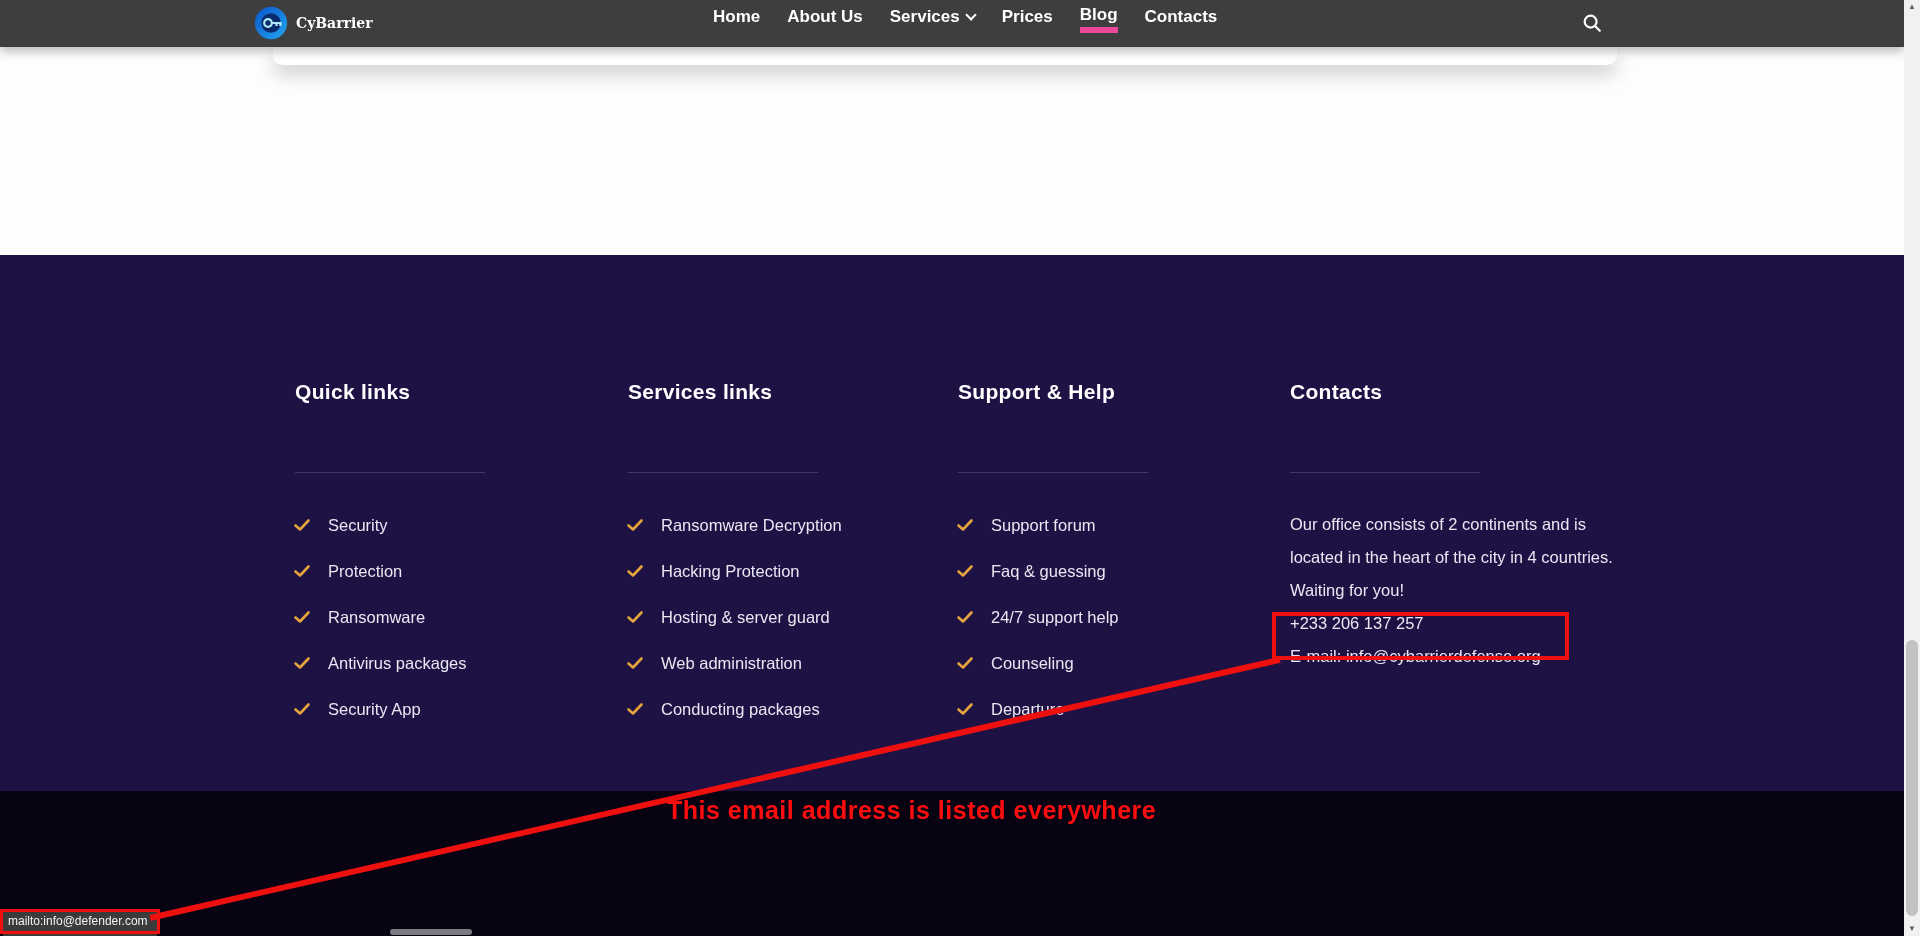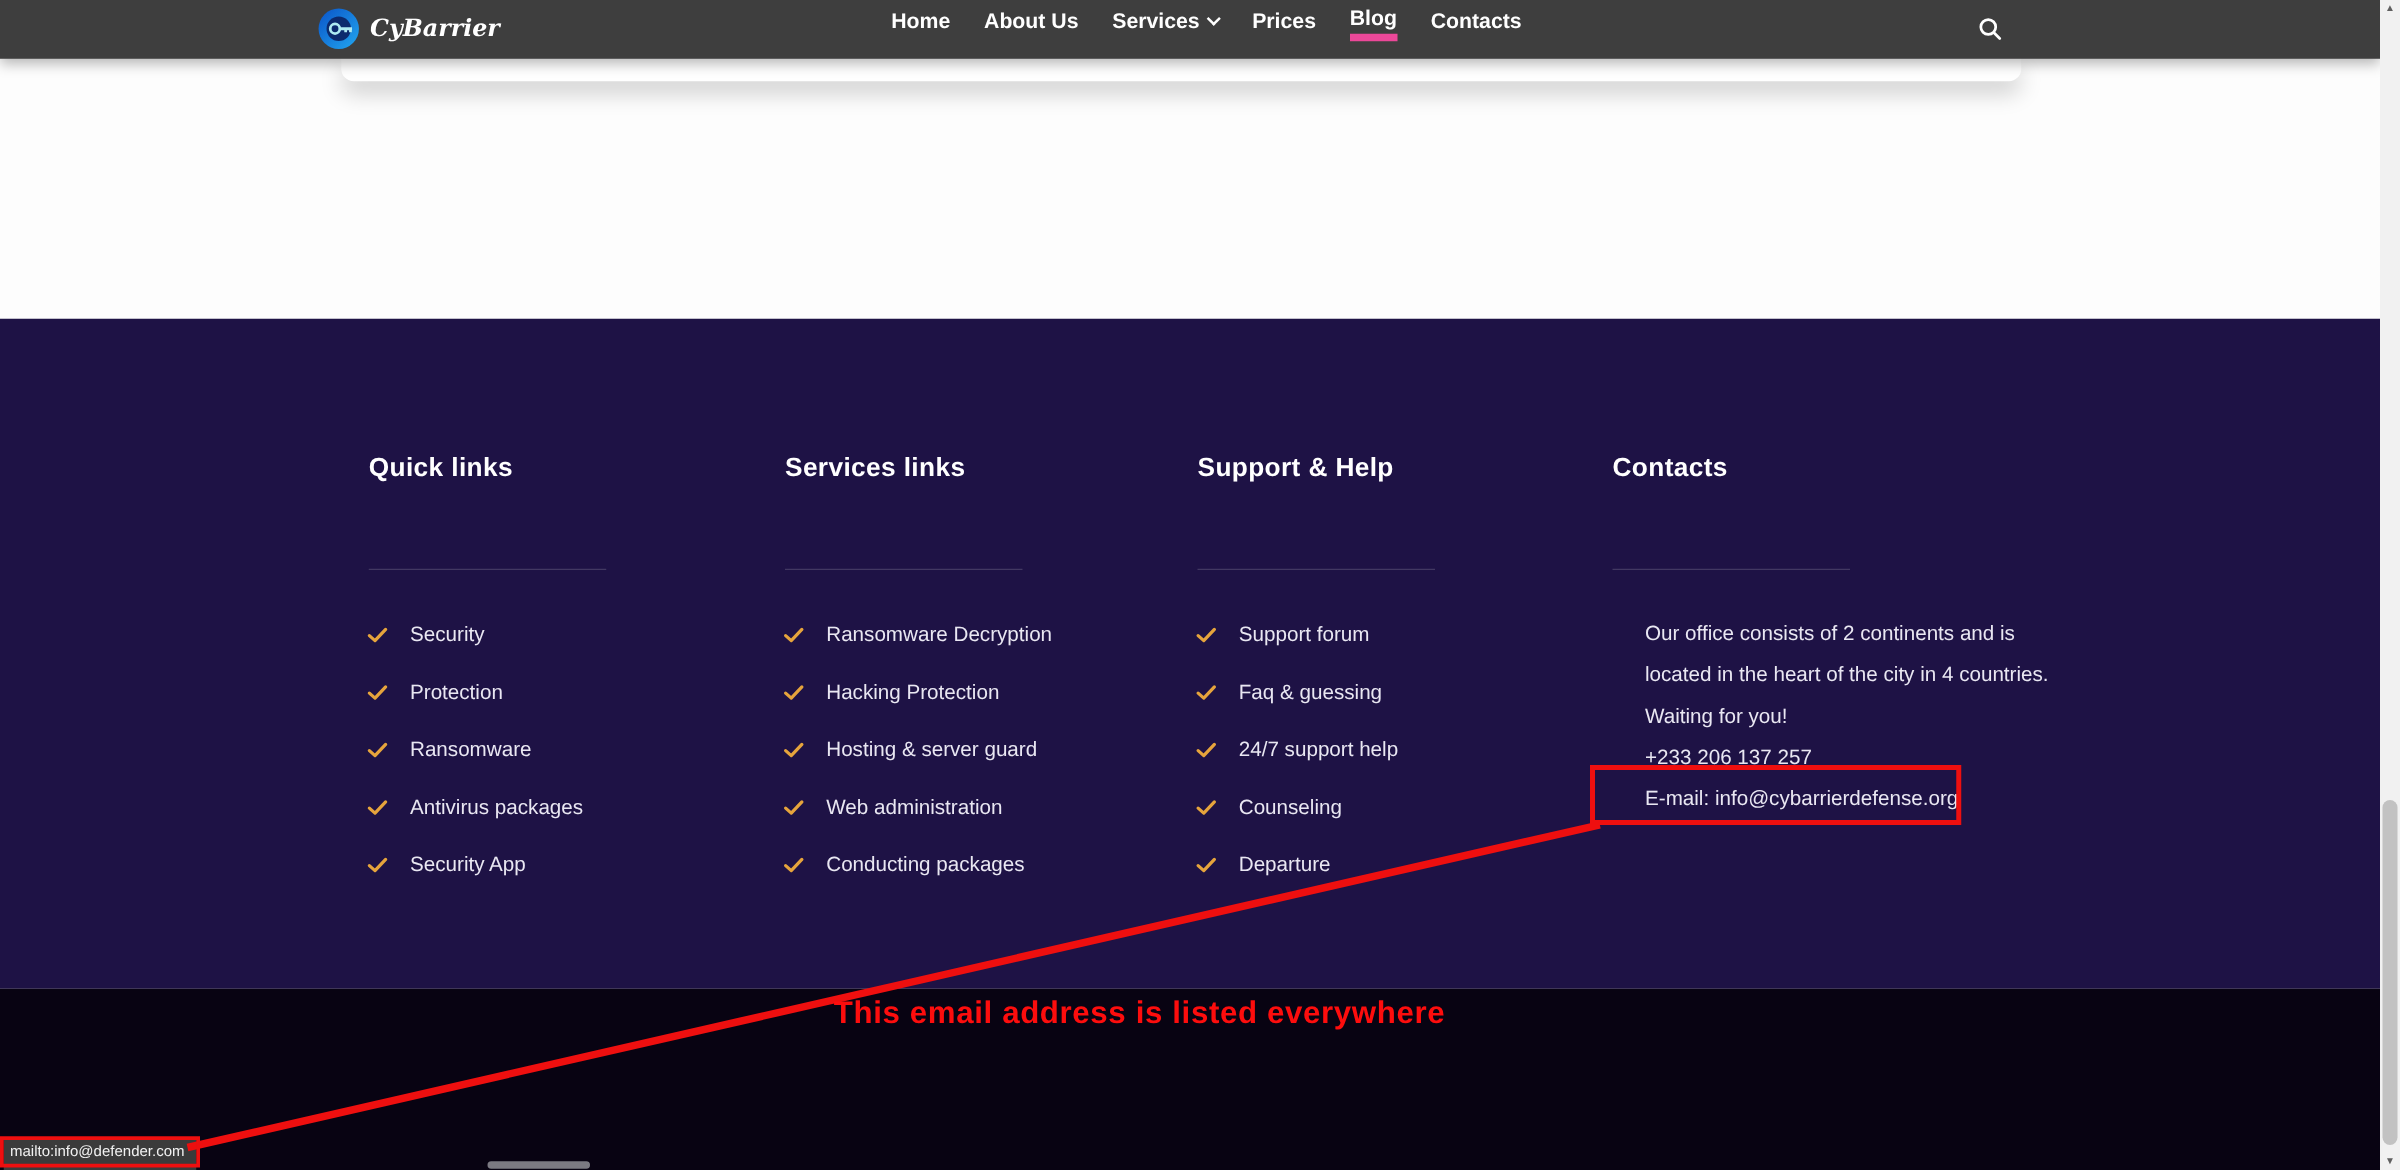--- a/index.html
+++ b/index.html
@@ -5,54 +5,54 @@
   * { margin:0; padding:0; box-sizing:border-box; }
   html,body { width:1920px; height:936px; overflow:hidden; background:#f6f5f7;
               font-family:"Liberation Sans", sans-serif; }
   .viewport { position:relative; width:1920px; height:936px; overflow:hidden; }
 
   
   .navbar { position:absolute; left:0; top:0; width:1904px; height:47px;
             background:#3e3e3e; z-index:20; box-shadow:0 4px 10px rgba(0,0,0,.28);
             display:flex; align-items:center; }
   .brand { position:absolute; left:254px; top:6px; display:flex; align-items:center; gap:8px; cursor:pointer; }
-  .brand-text { color:#ffffff; font-family:"DejaVu Serif", serif; font-weight:700; font-size:19px;font-style:italic; }
+  .brand-text { color:#ffffff; font-family:"DejaVu Serif", serif; font-weight:700; font-size:14px; }
   .logo-icon svg { display:block; }
   .menu { position:absolute; left:713px; top:0; height:34px; display:flex; align-items:center; gap:27px; }
   .menu a { color:#ffffff; font-size:17px; font-weight:700; text-decoration:none;
             display:flex; align-items:center; padding:4px 0; position:relative; cursor:pointer; }
   .menu a.active { border-bottom:6px solid #ec4899; padding-bottom:2px; }
   .chev { width:8px; height:8px; border-right:2px solid #fff; border-bottom:2px solid #fff;
           transform:rotate(45deg); margin:-4px 0 0 7px; display:inline-block; }
   .search-btn { position:absolute; left:1581px; top:12px; width:24px; height:24px; cursor:pointer; }
 
   
   .content-card { position:absolute; left:273px; top:47px; width:1344px; height:18px;
                   background:#ffffff; border-radius:0 0 10px 10px; z-index:10;
                   box-shadow:0 10px 18px rgba(0,0,0,.18); }
   .page-strip { position:absolute; left:0; top:47px; width:1920px; height:208px; background:#fdfdfd; }
 
   
   .footer { position:absolute; left:0; top:255px; width:1920px; height:536px; background:#1e1245; }
-  .fcol { position:absolute; top:0; height:536px;text-decoration:underline; }
+  .fcol { position:absolute; top:17px; height:536px;text-decoration:underline; }
   .fcol-1 { left:293px; width:320px; }
   .fcol-2 { left:626px; width:320px; }
   .fcol-3 { left:956px; width:320px; }
   .fcol-4 { left:1288px; width:345px; }
   .fcol h3 { position:absolute; left:2px; top:108px; color:#ffffff; font-size:21px;
              font-weight:700; letter-spacing:.3px; }
   .fdivider { position:absolute; left:2px; top:200px; width:190px; height:1px;
               background:rgba(255,255,255,.16); }
   .flinks { position:absolute; left:0; top:230px; list-style:none; }
   .flinks li { height:46px; display:flex; align-items:center; cursor:pointer; }
   .check { width:18px; height:18px; display:inline-flex; }
   .check svg { display:block; }
   .flink-label { margin-left:17px; color:#e9e7f2; font-size:16.5px; }
   .contact-text { position:absolute; left:2px; top:236px; width:340px; color:#e9e7f2;
-                  font-size:16.5px; line-height:33px;margin-left:26px; }
+                  font-size:16.5px; line-height:33px; }
   .contact-email { cursor:pointer; }
 
   
   .bottombar { position:absolute; left:0; top:791px; width:1920px; height:145px; background:#080312; }
 
   
   .vscroll { position:absolute; right:0; top:0; width:16px; height:936px; background:#f1f1f1; z-index:40; }
   .vscroll .arrow { position:absolute; left:0; width:16px; height:14px; color:#606060;
                     font-size:8px; text-align:center; line-height:14px; }
   .vscroll .up { top:0; } .vscroll .down { bottom:0; }

